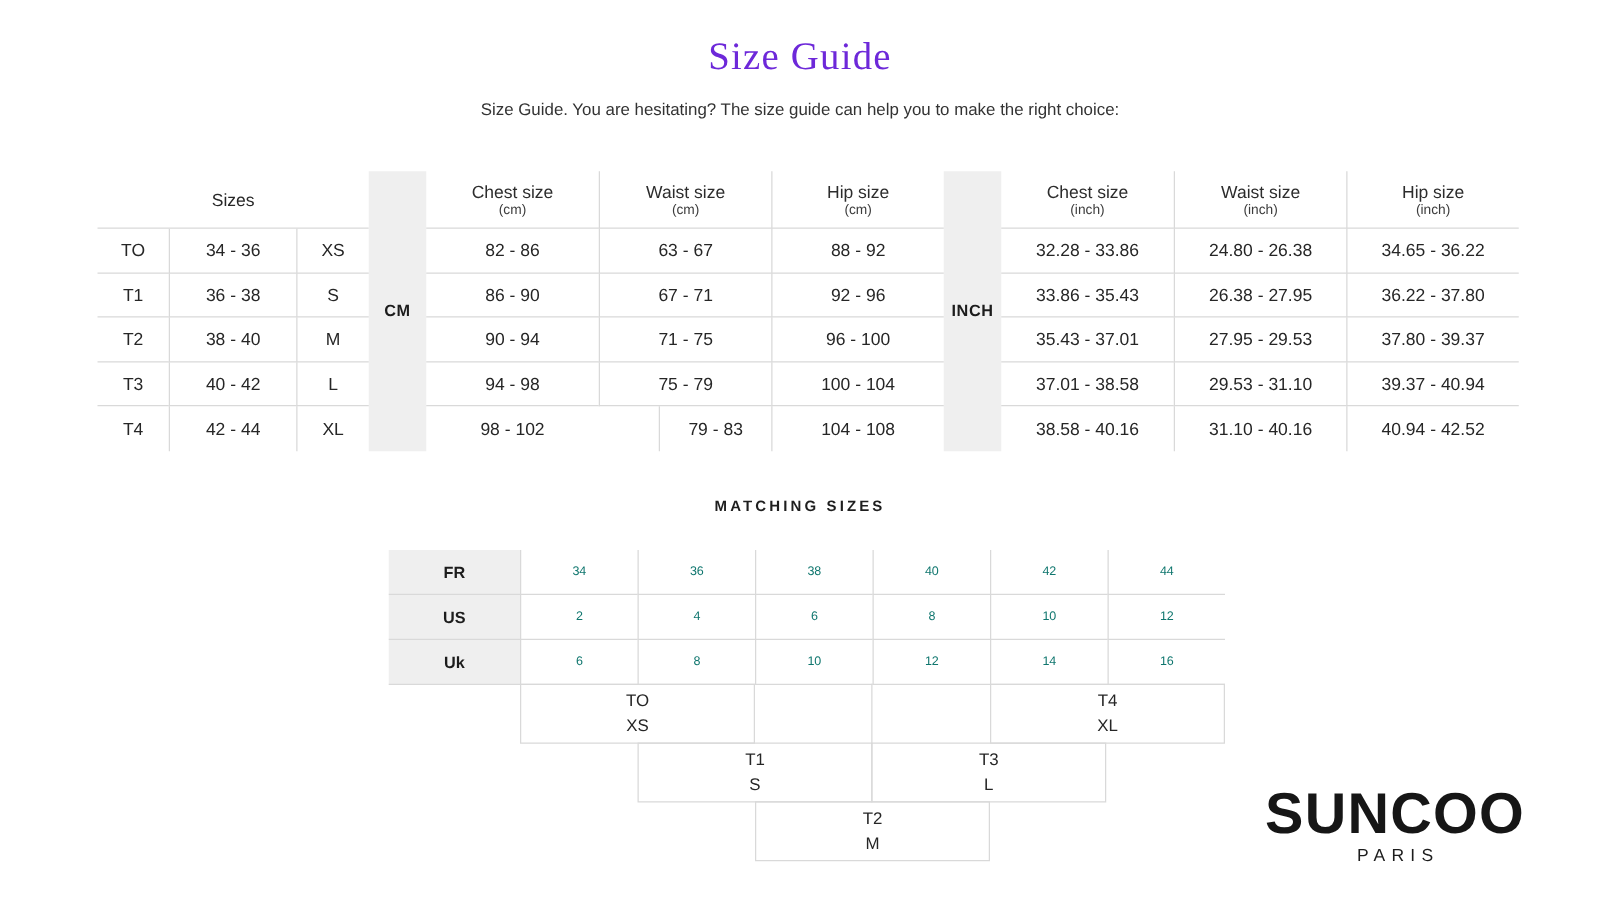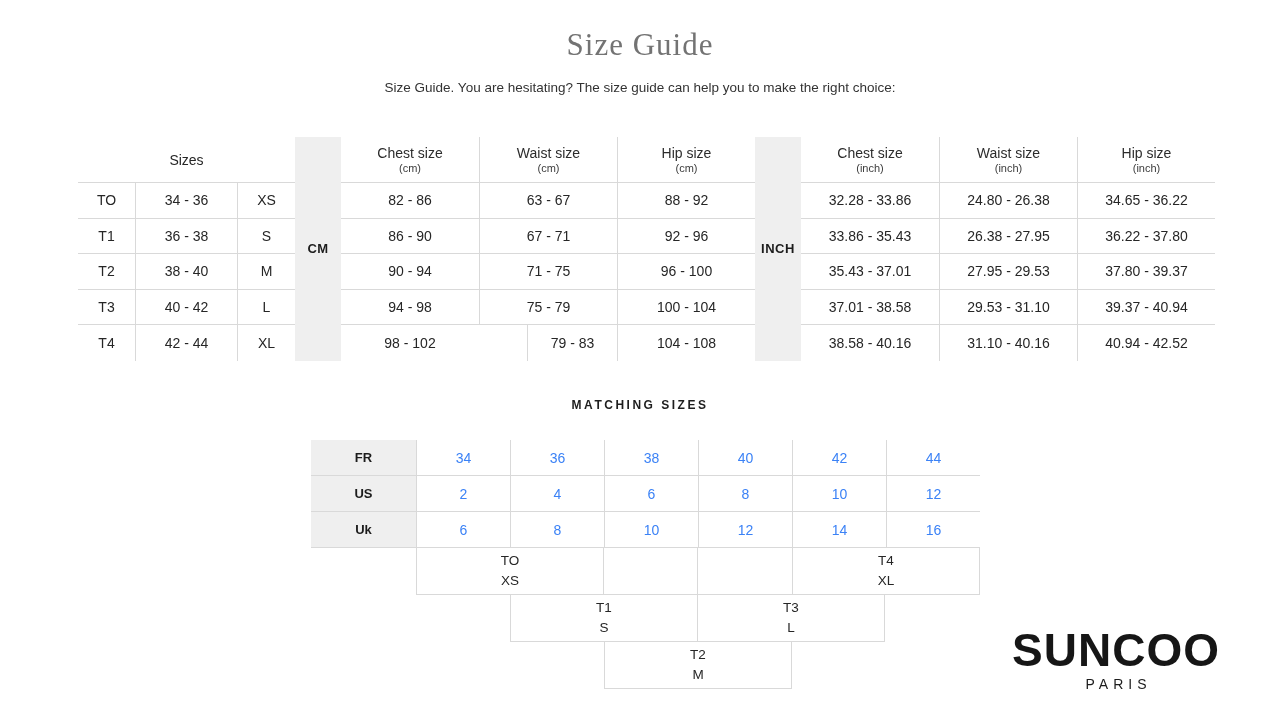--- a/index.html
+++ b/index.html
@@ -17,21 +17,21 @@
     overflow:hidden;
   }
   
   .page-title{
     position:absolute;top:27px;left:0;right:0;
     text-align:center;
     font-family:"Liberation Serif", serif;
     font-weight:400;
     font-size:31px;
     letter-spacing:1px;
-    color:#737373;
+    color:#6d28d9;
   }
   .page-subtitle{
     position:absolute;top:80px;left:0;right:0;
     text-align:center;
     font-size:13.5px;
     color:#333333;
   }
   
   .size-table{
     position:absolute;left:78px;top:137px;
@@ -60,21 +60,21 @@
     text-align:center;
     font-size:12px;font-weight:700;letter-spacing:2.5px;
     color:#1e1e1e;
   }
   .match-table{
     position:absolute;left:311px;top:440px;
     display:grid;
     grid-template-columns:105px repeat(6,94px);
     grid-template-rows:repeat(3,36px);
   }
-  .mcell{display:flex;align-items:center;justify-content:center;font-size:14px;color:#3b82f6;}
+  .mcell{display:flex;align-items:center;justify-content:center;font-size:10px;color:#0f766e;}
   .mlabel{background:var(--shaded);font-weight:700;font-size:13px;color:#1c1c1c;}
   .match-boxes{
     position:absolute;left:311px;top:547px;width:670px;height:146px;
   }
   .size-box{
     position:absolute;width:188px;height:48px;
     border:1px solid var(--line);
     display:flex;flex-direction:column;align-items:center;justify-content:center;
     font-size:13.5px;line-height:1.45;color:#262626;
   }

